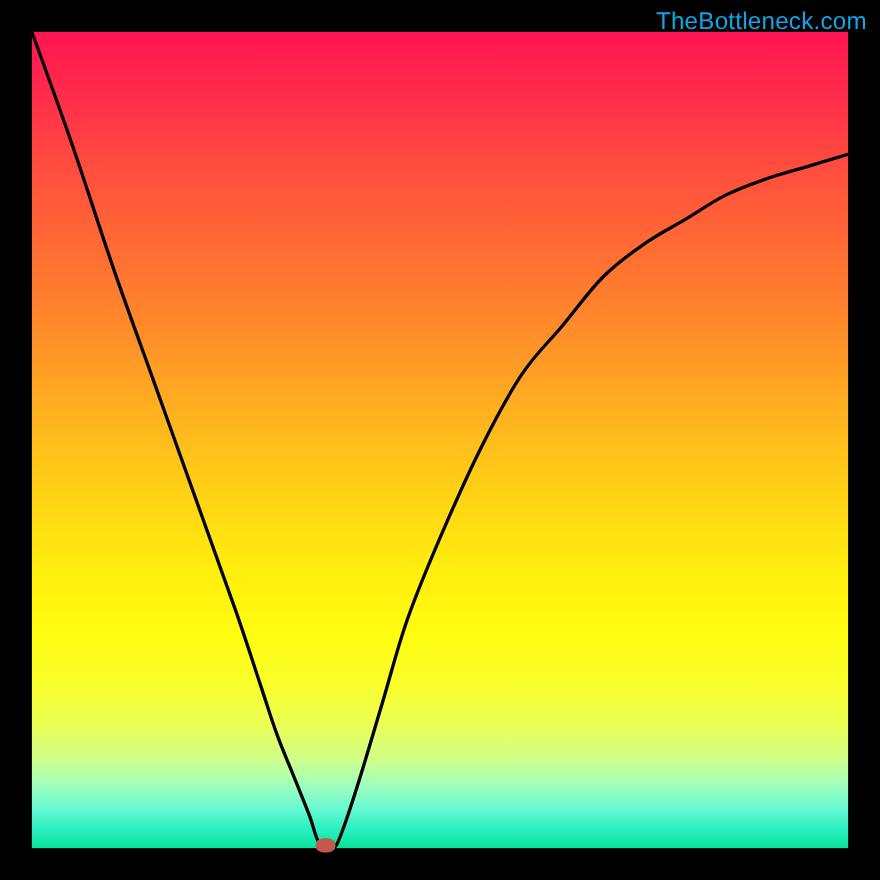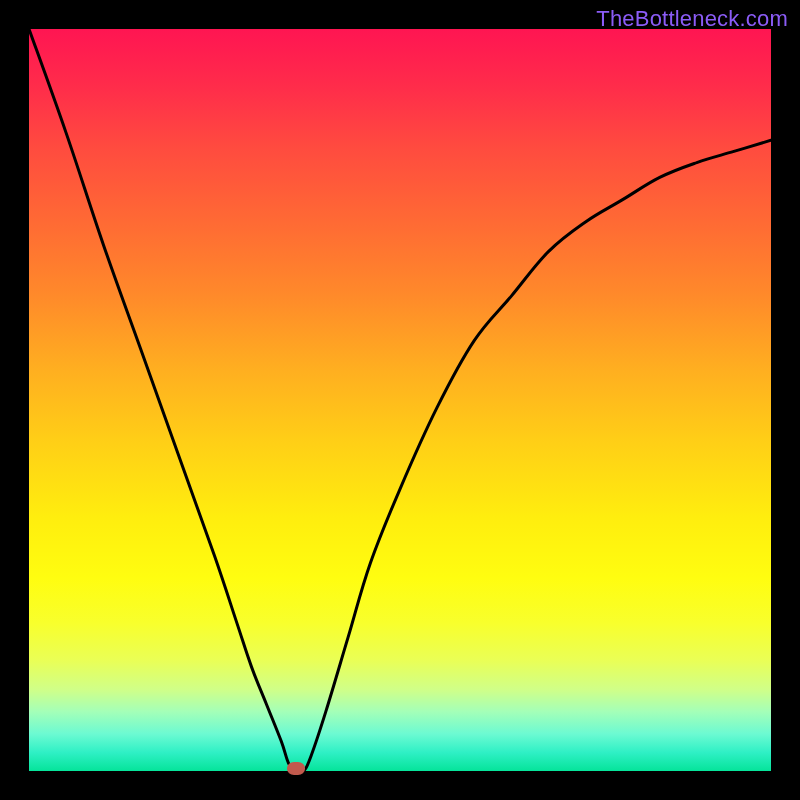--- a/index.html
+++ b/index.html
@@ -29,21 +29,21 @@
       #6cfad2 95%,
       #2ff0c5 97.5%,
       #05e49a 100%
     );
   }
 
   .watermark {
     position: absolute;
     top: 6px;
     right: 12px;
-    color: #8b5cf6;
+    color: #0ea5e9;
     font-size: 22px;
     font-weight: 500;
     letter-spacing: 0.2px;
     z-index: 5;
   }
 
   .curve-layer {
     position: absolute;
     left: 29px;
     top: 29px;

